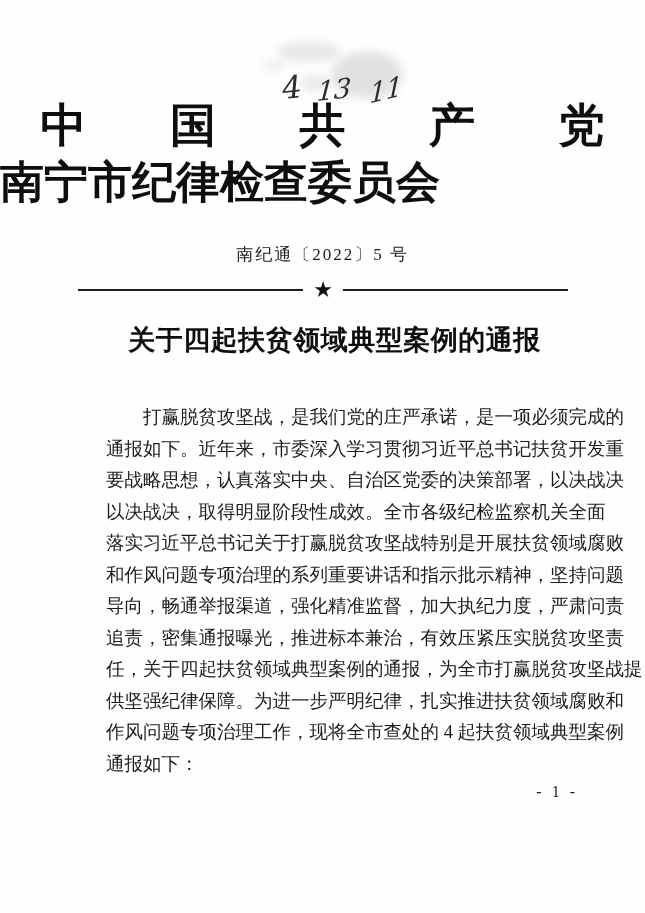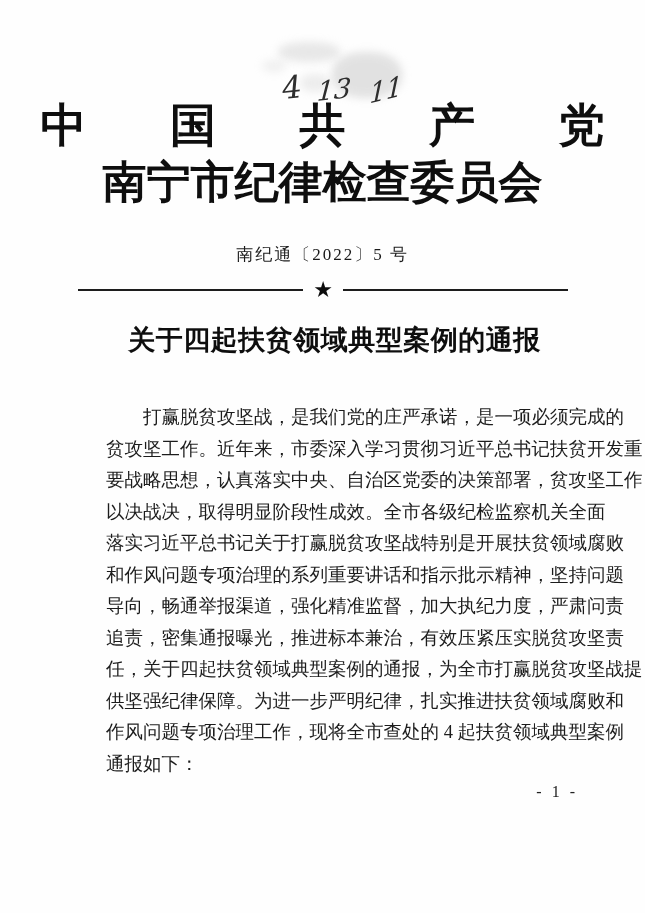--- a/index.html
+++ b/index.html
@@ -49,21 +49,20 @@
     font-size: 46px;
     line-height: 1.12;
     font-weight: bold;
     color: #0e0e0e;
     letter-spacing: 36px;
     margin-right: -36px;
     white-space: nowrap;
   }
   .org-line2 {
     margin-top: 5px;
-    text-align: center;
     font-size: 44px;
     line-height: 1.2;
     font-weight: bold;
     color: #0e0e0e;
     letter-spacing: 0px;
     white-space: nowrap;
   }
   .doc-number {
     margin-top: 34px;
     text-align: center;
@@ -153,22 +152,22 @@
   <div class="divider">
     <span class="rule"></span>
     <span class="star">★</span>
     <span class="rule"></span>
   </div>
 
   <h1 class="notice-title">关于四起扶贫领域典型案例的通报</h1>
 
   <div class="body-text">
     <div class="body-line first">打赢脱贫攻坚战，是我们党的庄严承诺，是一项必须完成的</div>
-    <div class="body-line">贫攻坚工作。近年来，市委深入学习贯彻习近平总书记扶贫开发重</div>
-    <div class="body-line">要战略思想，认真落实中央、自治区党委的决策部署，贫攻坚工作</div>
+    <div class="body-line">通报如下。近年来，市委深入学习贯彻习近平总书记扶贫开发重</div>
+    <div class="body-line">要战略思想，认真落实中央、自治区党委的决策部署，以决战决</div>
     <div class="body-line">以决战决，取得明显阶段性成效。全市各级纪检监察机关全面</div>
     <div class="body-line">落实习近平总书记关于打赢脱贫攻坚战特别是开展扶贫领域腐败</div>
     <div class="body-line">和作风问题专项治理的系列重要讲话和指示批示精神，坚持问题</div>
     <div class="body-line">导向，畅通举报渠道，强化精准监督，加大执纪力度，严肃问责</div>
     <div class="body-line">追责，密集通报曝光，推进标本兼治，有效压紧压实脱贫攻坚责</div>
     <div class="body-line">任，关于四起扶贫领域典型案例的通报，为全市打赢脱贫攻坚战提</div>
     <div class="body-line">供坚强纪律保障。为进一步严明纪律，扎实推进扶贫领域腐败和</div>
     <div class="body-line">作风问题专项治理工作，现将全市查处的 4 起扶贫领域典型案例</div>
     <div class="body-line last">通报如下：</div>
   </div>

